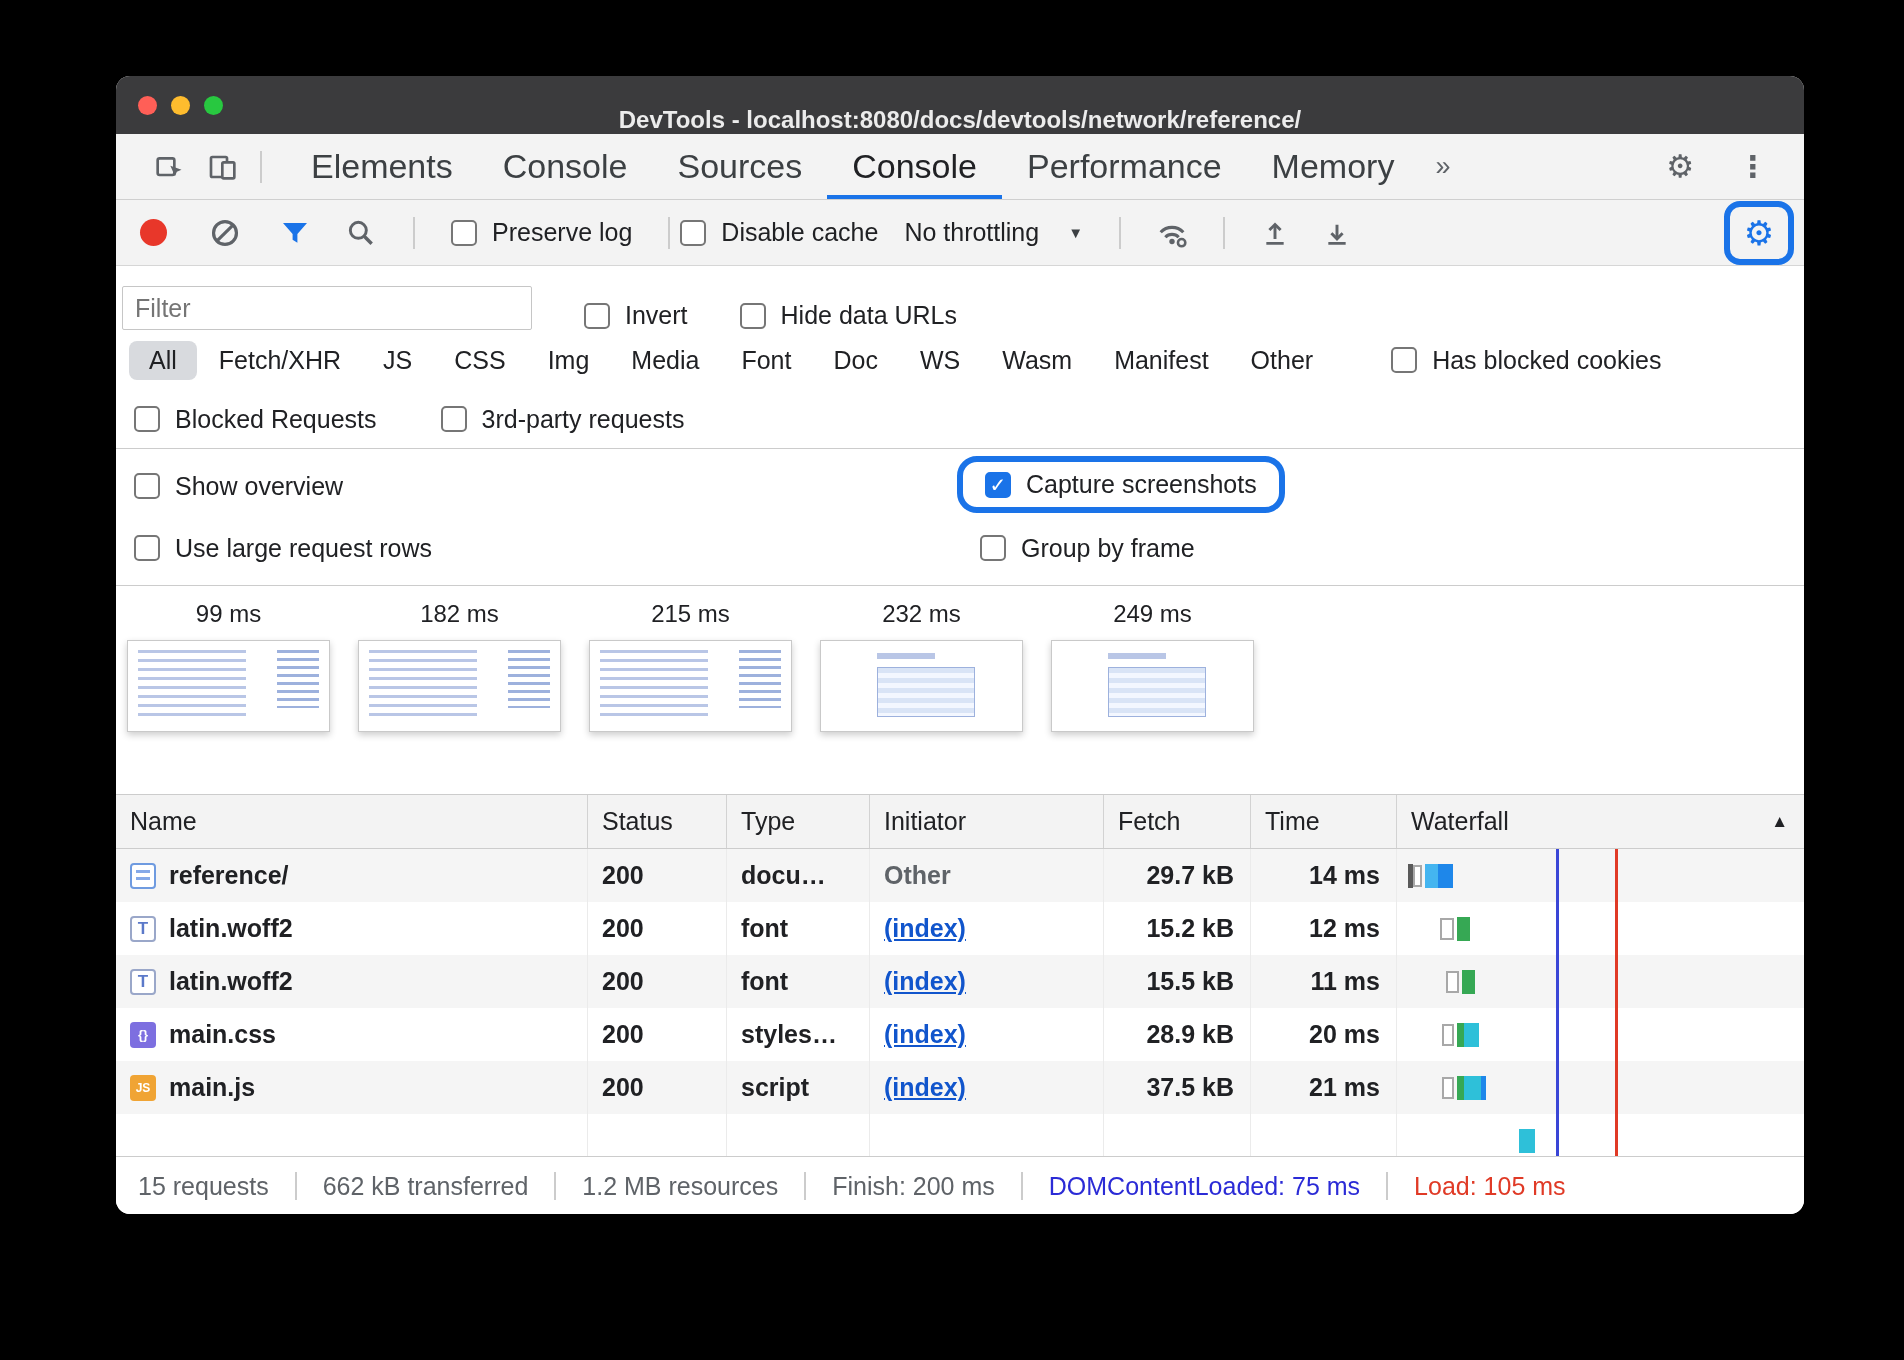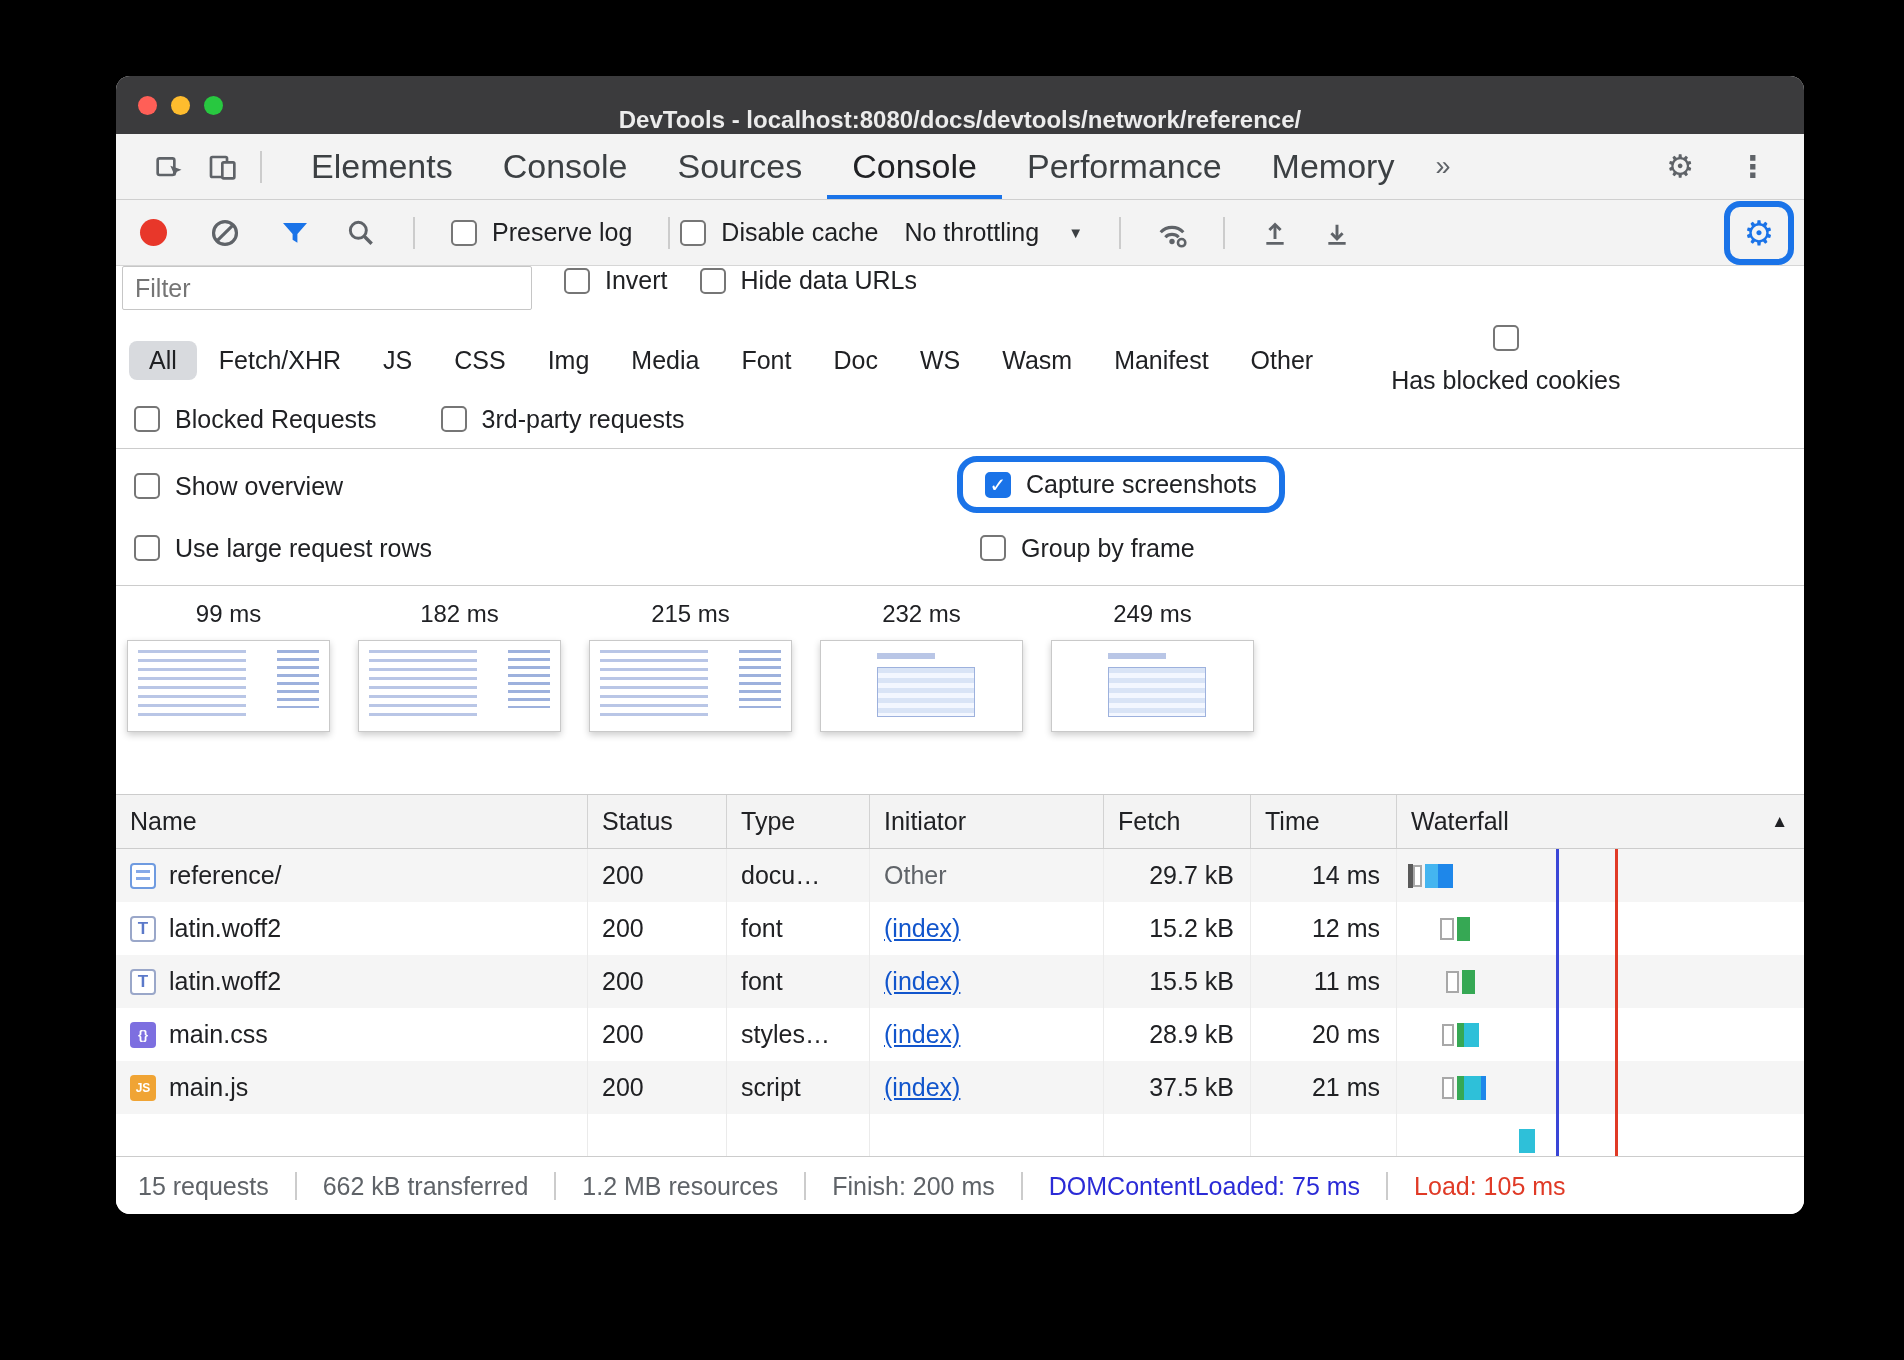--- a/index.html
+++ b/index.html
@@ -34,30 +34,30 @@
   .cb{width:26px;height:26px;border:2.5px solid #767676;border-radius:5px;background:#fff;
       box-sizing:border-box;display:flex;align-items:center;justify-content:center;flex:0 0 auto;}
   .cb.checked{background:#1a73e8;border-color:#1a73e8;color:#fff;font-size:20px;font-weight:bold;}
   .lbl{font-size:25px;color:#202124;white-space:nowrap;}
   .throttle{display:flex;align-items:center;gap:29px;margin:0 26px;cursor:pointer;}
   .caret{font-size:15px;color:#3c4043;}
   .settings-ring{margin-left:auto;margin-right:10px;border:6px solid #1a73e8;border-radius:16px;
                  width:58px;height:52px;display:flex;align-items:center;justify-content:center;}
   .settings-ring .glyph-gear{color:#1a73e8;font-size:34px;}
   
-  .filter-row{height:64px;display:flex;align-items:flex-start;background:#fff;padding-left:6px;gap:32px;}
+  .filter-row{height:64px;display:flex;align-items:flex-end;background:#fff;padding-left:6px;gap:52px;}
   .filter-input{width:410px;height:44px;border:1.5px solid #c6c6c6;border-radius:2px;background:#fff;
                 font-size:25px;color:#202124;padding:0 12px;box-sizing:border-box;outline:none;
                 font-family:"Liberation Sans","DejaVu Sans",sans-serif;}
   .filter-input::placeholder{color:#757575;}
   
   .chips-row{height:60px;display:flex;align-items:center;padding-left:13px;}
   .chip{font-size:25px;color:#202124;padding:5px 20px;margin-right:2px;border-radius:8px;cursor:pointer;white-space:nowrap;}
   .chip.selected{background:#d8dade;}
-  .hbc{margin-left:56px;flex-direction:column;}
+  .hbc{margin-left:56px;}
   
   .xfilters{height:58px;display:flex;align-items:center;padding-left:18px;gap:64px;}
   
   .settings-pane{border-top:1px solid #ccc;border-bottom:1px solid #ccc;height:138px;box-sizing:border-box;
                  padding-top:6px;background:#fff;}
   .sp-row{height:62px;display:flex;align-items:center;padding-left:18px;position:relative;}
   .sp-col2{position:absolute;left:864px;}
   .capture-ring{position:absolute;left:841px;top:1px;display:inline-flex;align-items:center;gap:15px;
                 border:6px solid #1a73e8;border-radius:20px;padding:8px 22px;background:#fff;}
   
@@ -75,21 +75,21 @@
          border:1px solid #9db1dd;background:repeating-linear-gradient(to bottom,#d9e4f6 0 5px,#f3f7ff 5px 10px);}
   .thumb.v-table::after{content:"";position:absolute;left:56px;top:12px;width:58px;height:6px;background:#b9c6e6;}
   
   .reqtable{border-top:1px solid #ccc;height:361px;position:relative;overflow:hidden;background:#fff;}
   .thead{display:flex;height:54px;background:#f3f3f3;border-bottom:1px solid #ccc;box-sizing:border-box;}
   .th{display:flex;align-items:center;padding-left:14px;font-size:25px;color:#202124;height:100%;
       border-right:1px solid #d2d2d2;box-sizing:border-box;cursor:pointer;}
   .th:last-child{border-right:none;}
   .c-name{width:472px;}.c-status{width:139px;}.c-type{width:143px;}.c-init{width:234px;}
   .c-size{width:147px;}.c-time{width:146px;}.c-wf{flex:1;position:relative;}
-  .tr{display:flex;height:53px;font-size:25px;color:#202124;cursor:pointer;}
+  .tr{display:flex;height:53px;font-size:25px;color:#202124;cursor:pointer;font-weight:bold;}
   .tr:nth-child(odd){background:#f5f5f5;}
   .td{display:flex;align-items:center;padding-left:14px;height:100%;border-right:1px solid #ebebeb;
       box-sizing:border-box;overflow:hidden;white-space:nowrap;}
   .td.num{justify-content:flex-end;padding-right:16px;padding-left:0;}
   .td.c-wf{border-right:none;padding-left:0;}
   .name-cell{gap:13px;}
   .muted{color:#5f6368;}
   .ilink{color:#1155cc;text-decoration:underline;}
   .sort-arrow{position:absolute;right:16px;top:50%;transform:translateY(-50%);font-size:17px;color:#202124;}
   .file-icon{width:26px;height:26px;border-radius:4px;flex:0 0 auto;position:relative;

